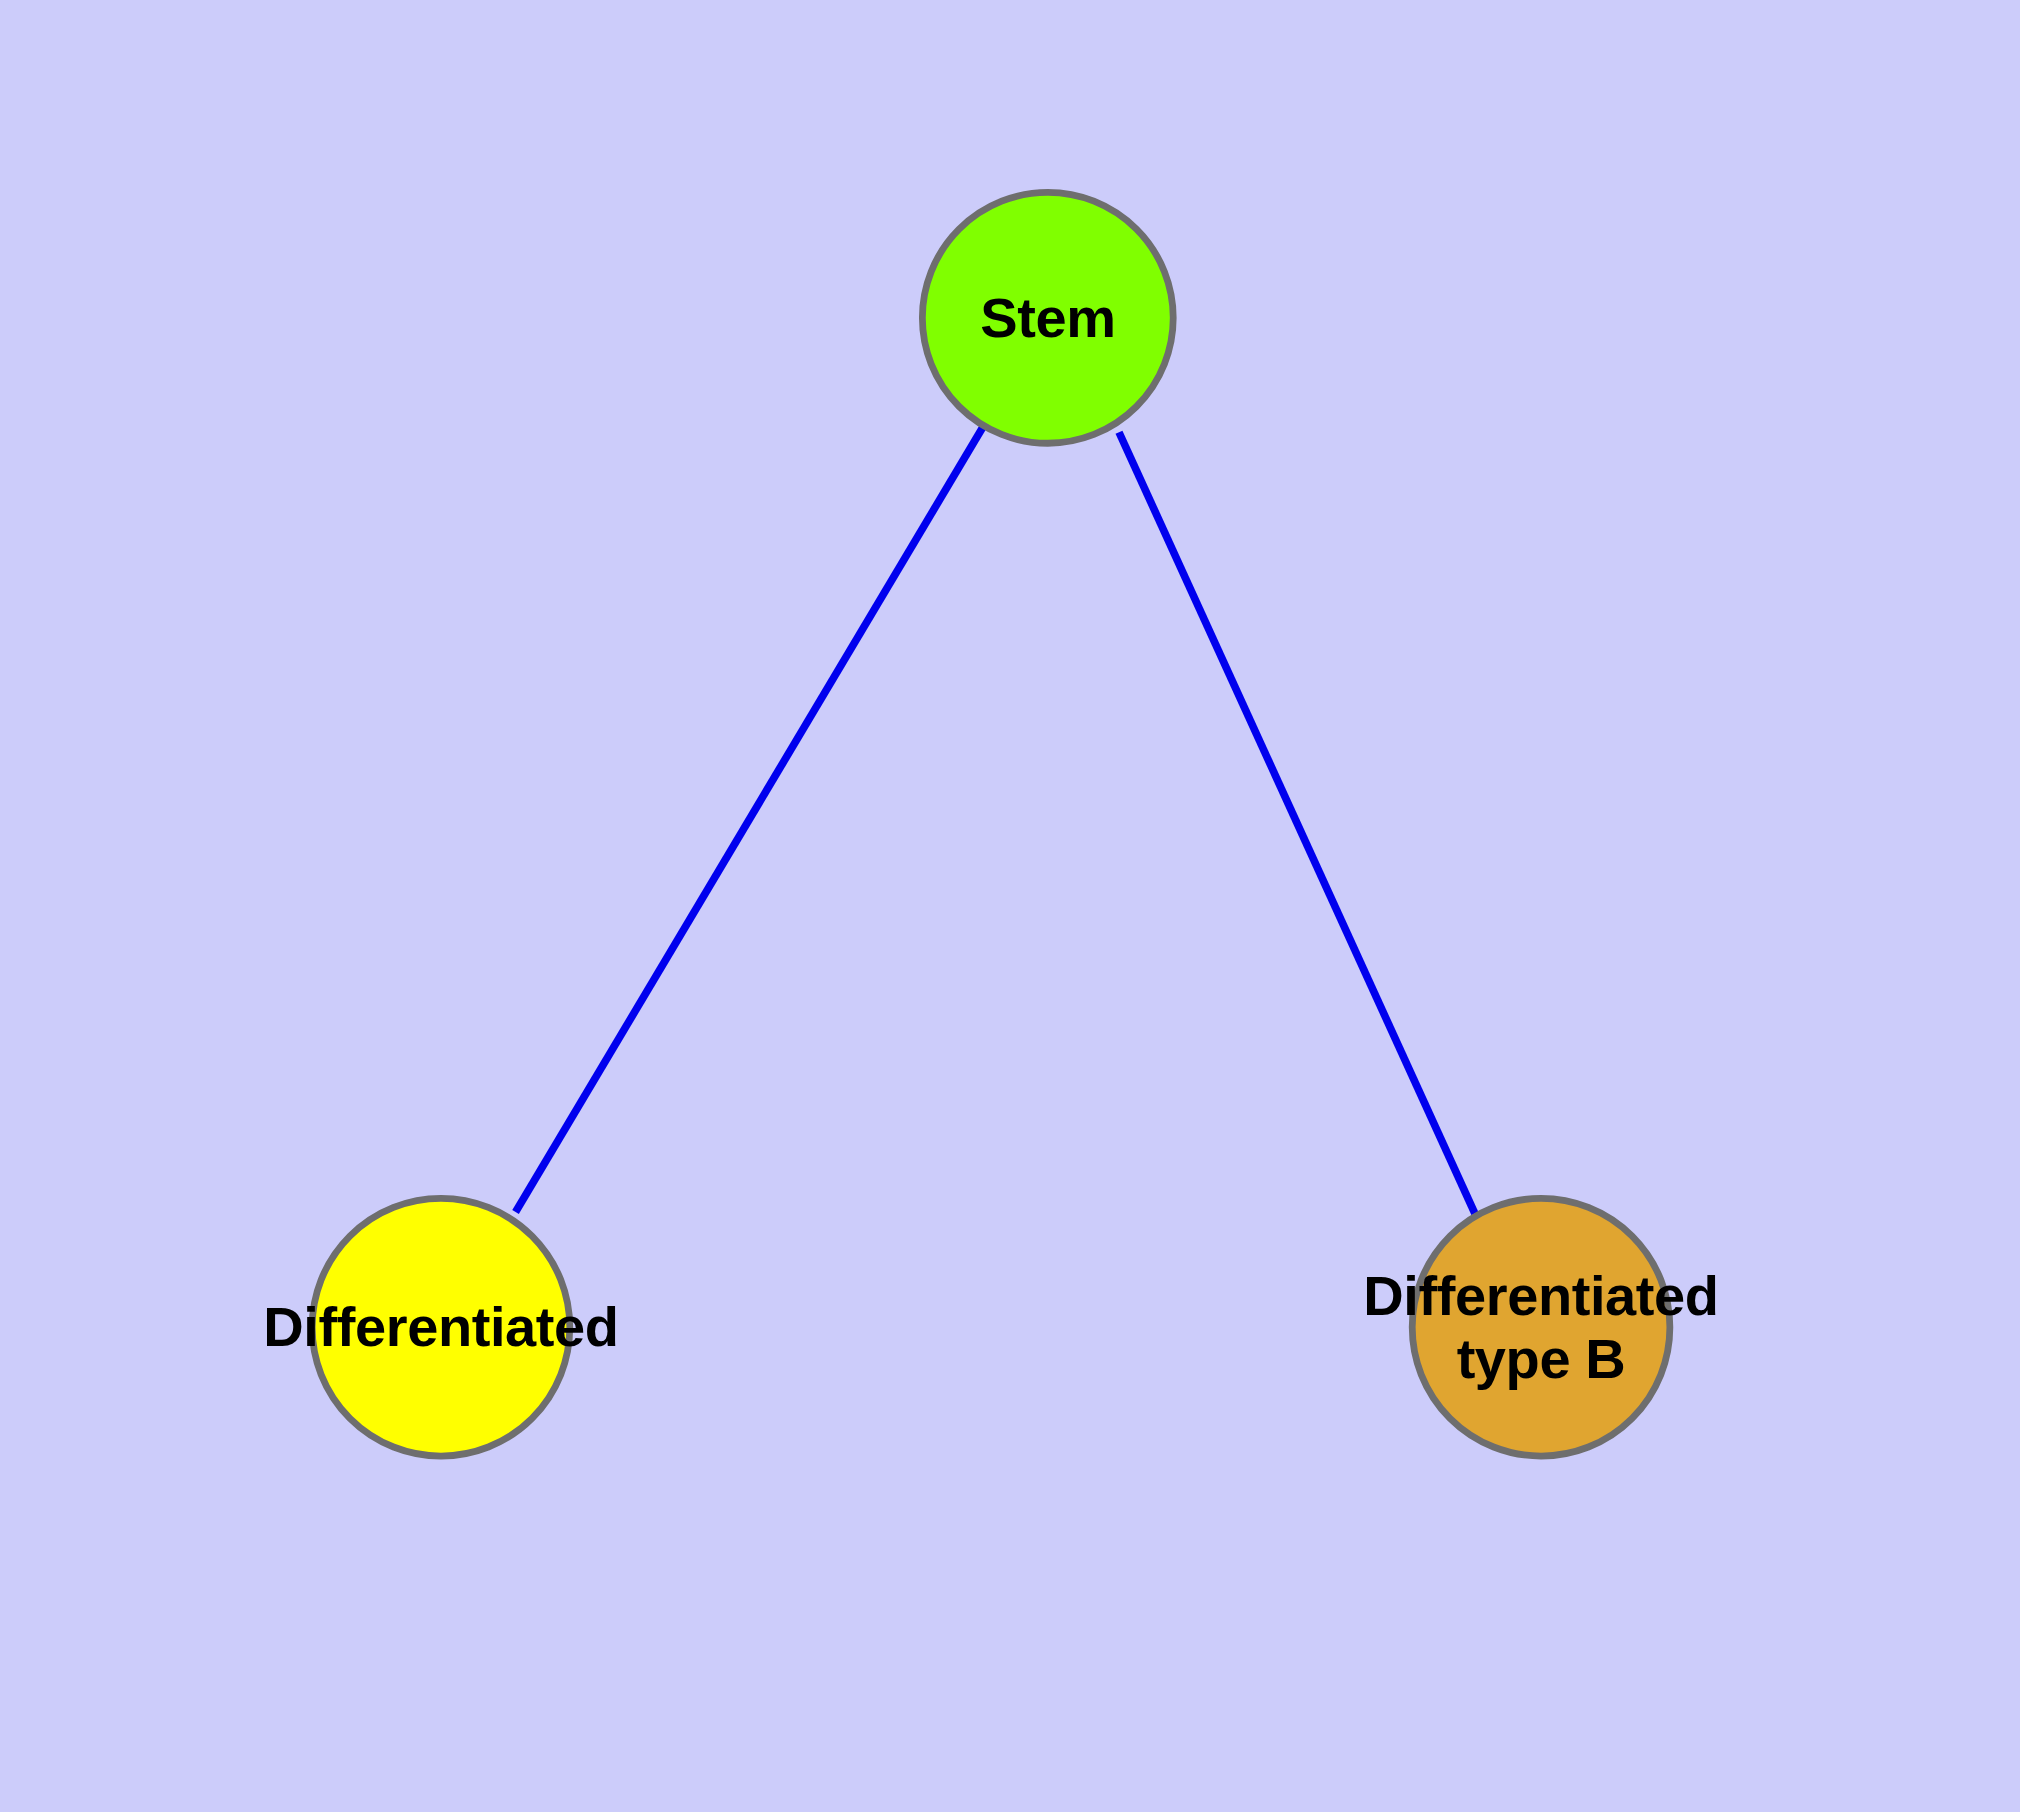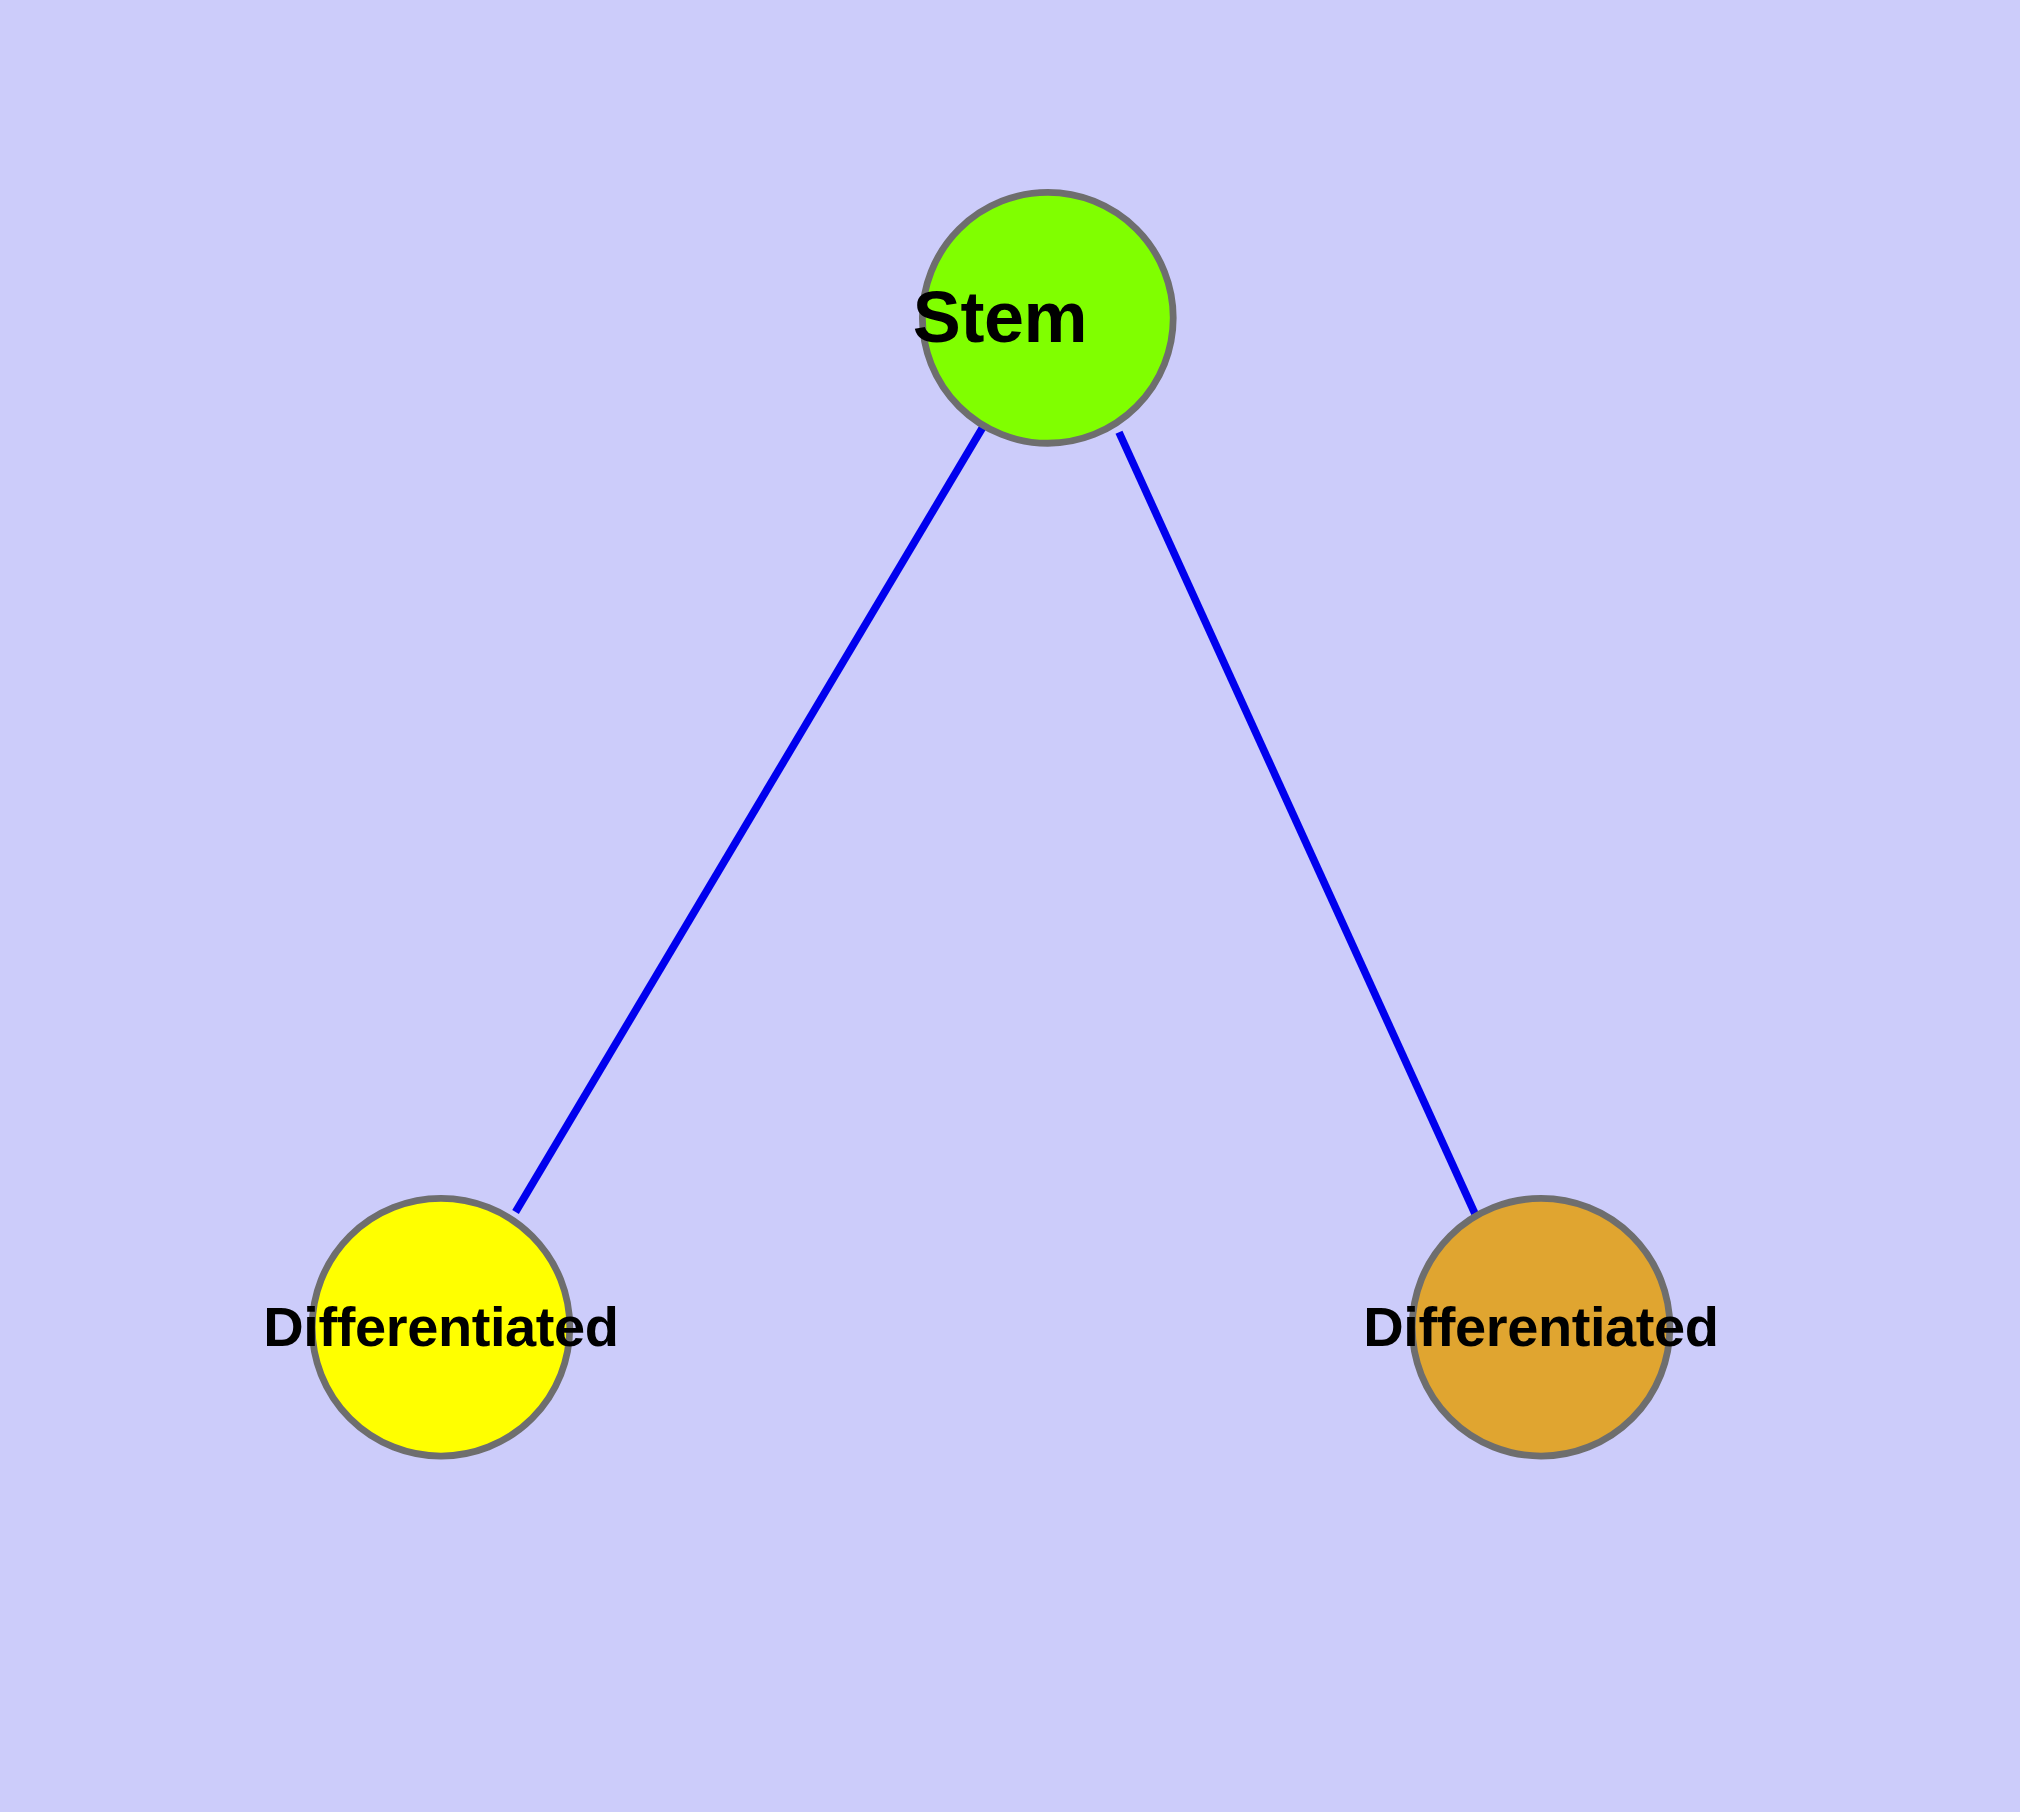--- a/index.html
+++ b/index.html
@@ -49,25 +49,26 @@
         <line x1="1320" y1="510" x2="1740" y2="1432" stroke="#0000ee" stroke-width="9" stroke-linecap="butt"></line>
       </g>
     <g id="nodes-layer">
         <circle cx="1236" cy="375" r="148" fill="#80ff00" stroke="#6e6e6e" stroke-width="8"></circle>
         <circle cx="520" cy="1566" r="152" fill="#ffff00" stroke="#6e6e6e" stroke-width="8"></circle>
         <circle cx="1818" cy="1566" r="152" fill="#e0a530" stroke="#6e6e6e" stroke-width="8"></circle>
       </g>
   </svg>
 
   <div id="labels-layer">
-      <div class="node-label big" style="left: 1000px; top: 318px; font-size: 72px; color: rgb(0, 0, 0);">
+      <div class="node-label big" style="left: 1048px; top: 318px; font-size: 56px; color: rgb(0, 0, 0);">
         <div>Stem</div>
       </div>
       <div class="node-label big" style="left: 441px; top: 1327px; font-size: 56px; color: rgb(0, 0, 0);">
         <div>Differentiated</div>
       </div>
       <div class="node-label big" style="left: 1541px; top: 1327px; font-size: 56px; color: rgb(0, 0, 0);">
         <div>Differentiated</div>
+        <div>type B</div>
       </div>
     </div>
 
 </div>
 
 
 </body></html>

